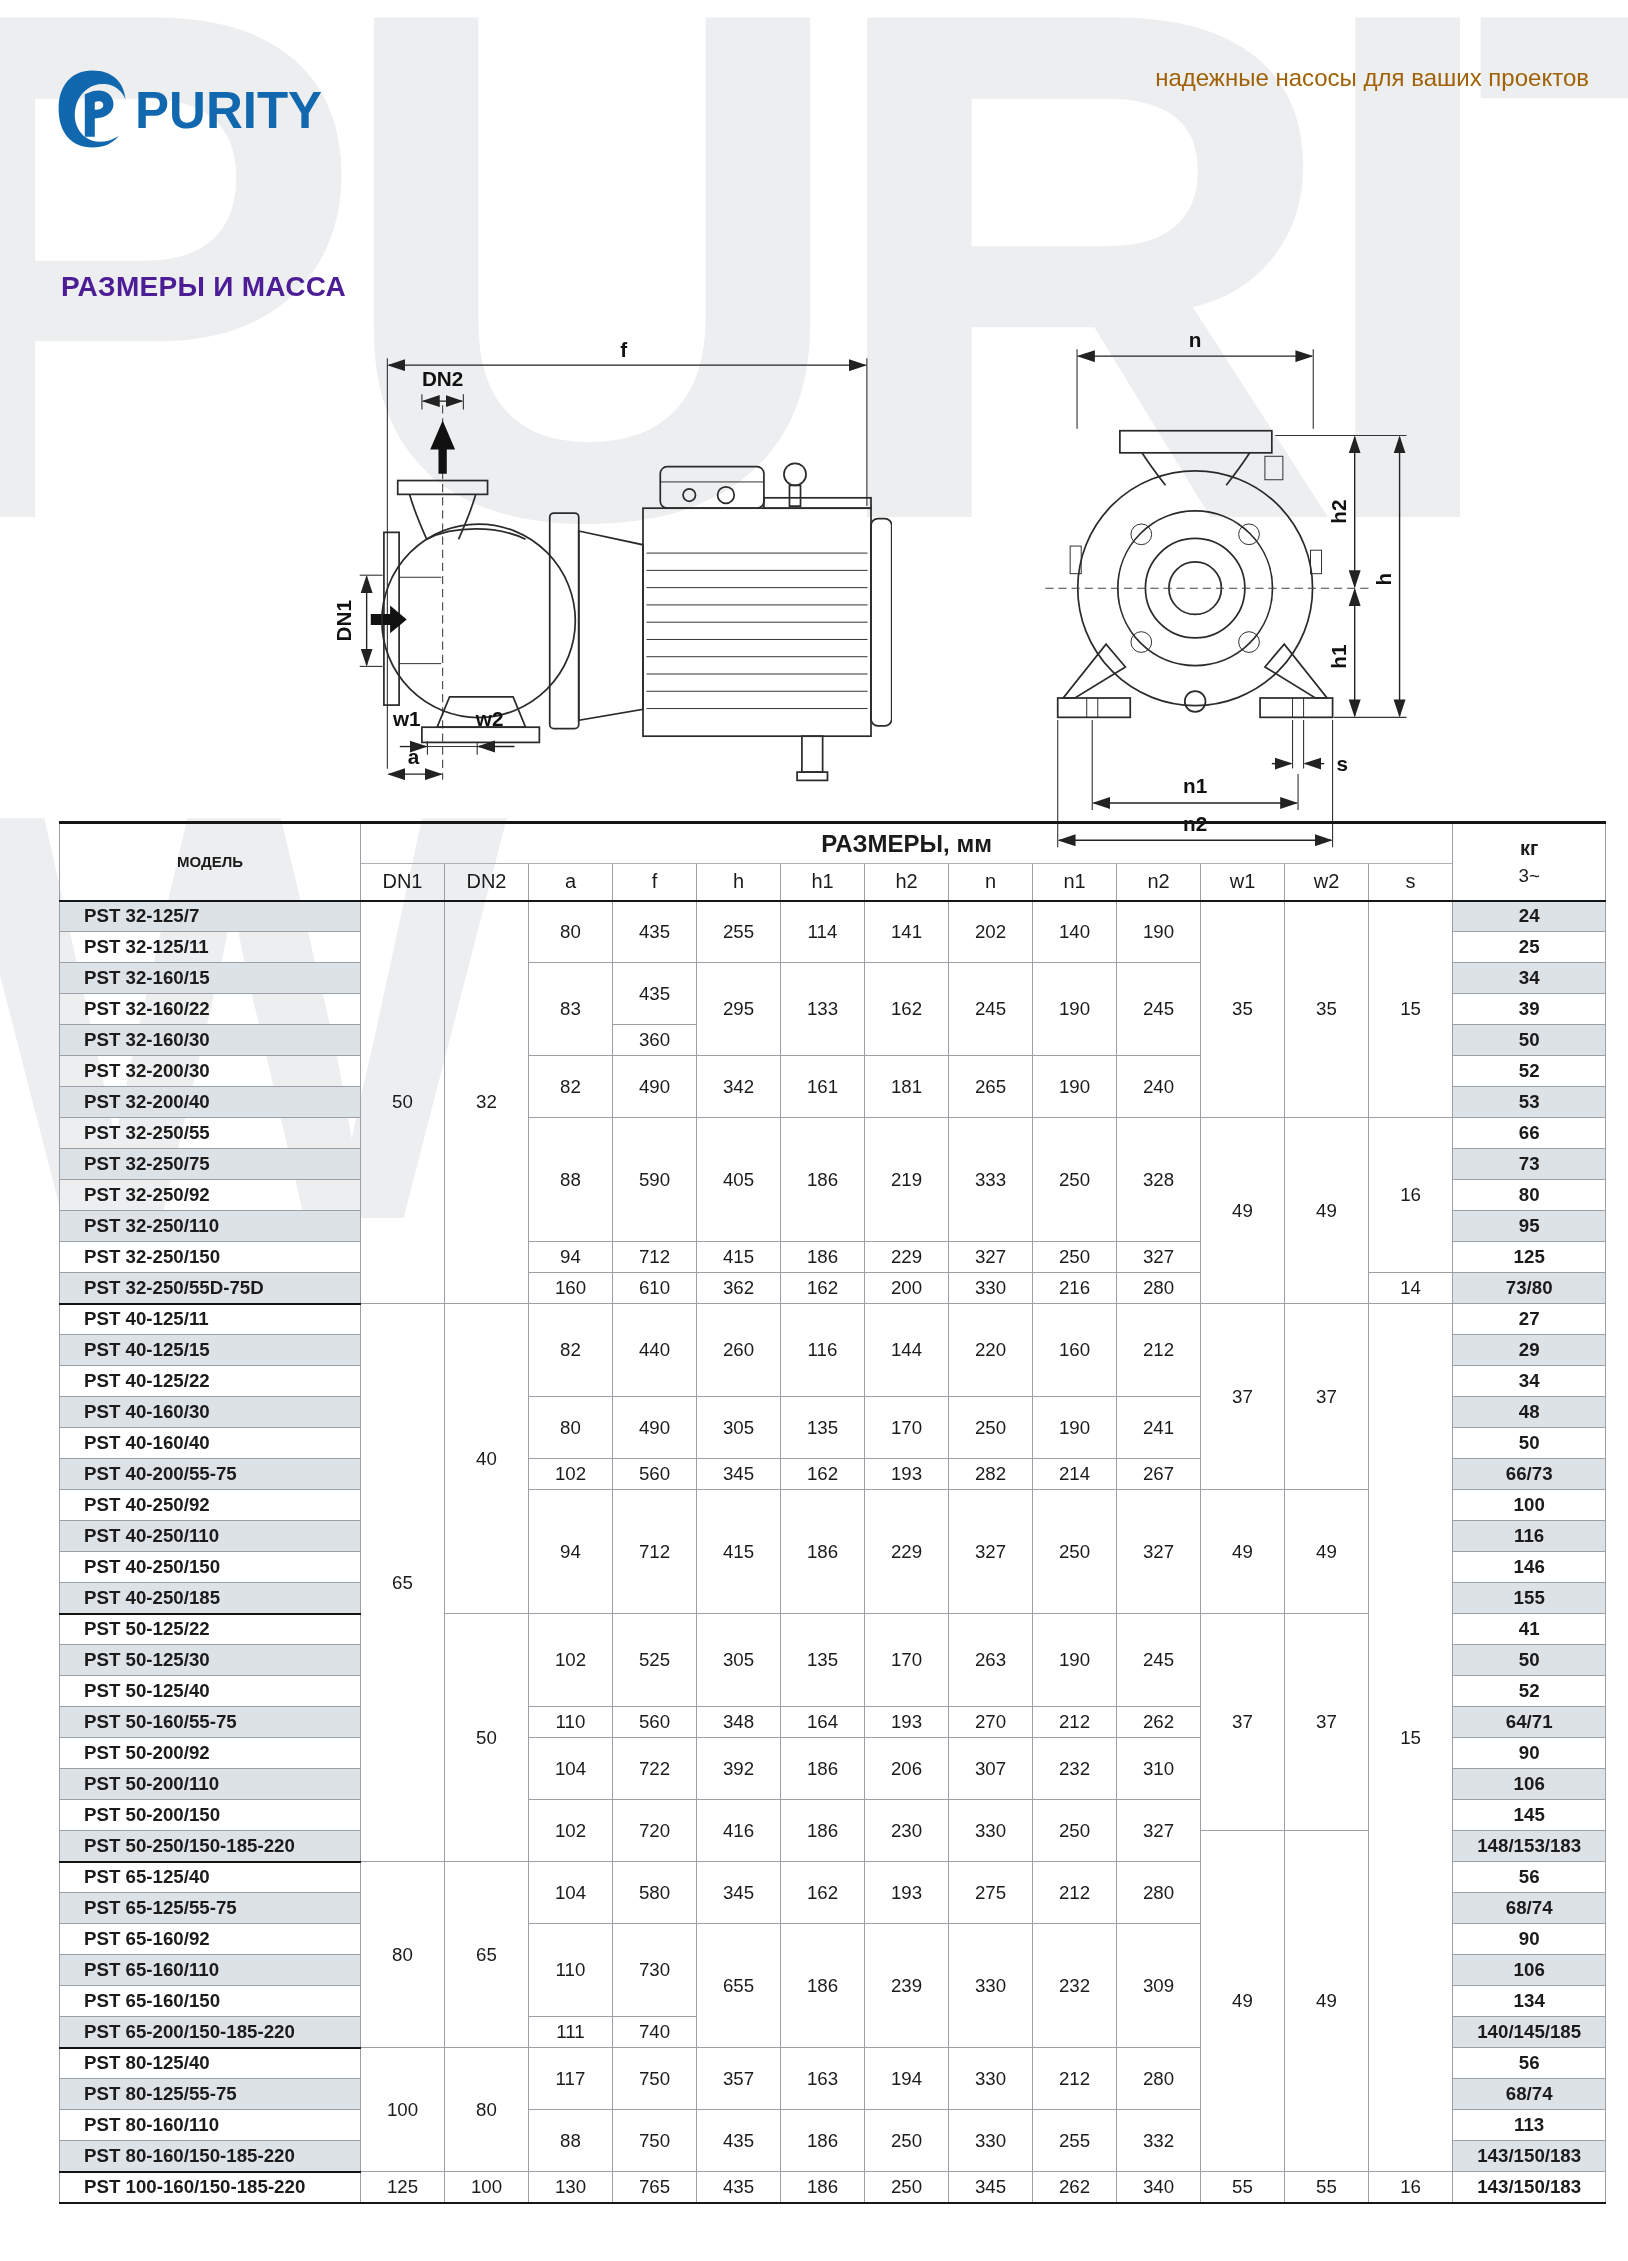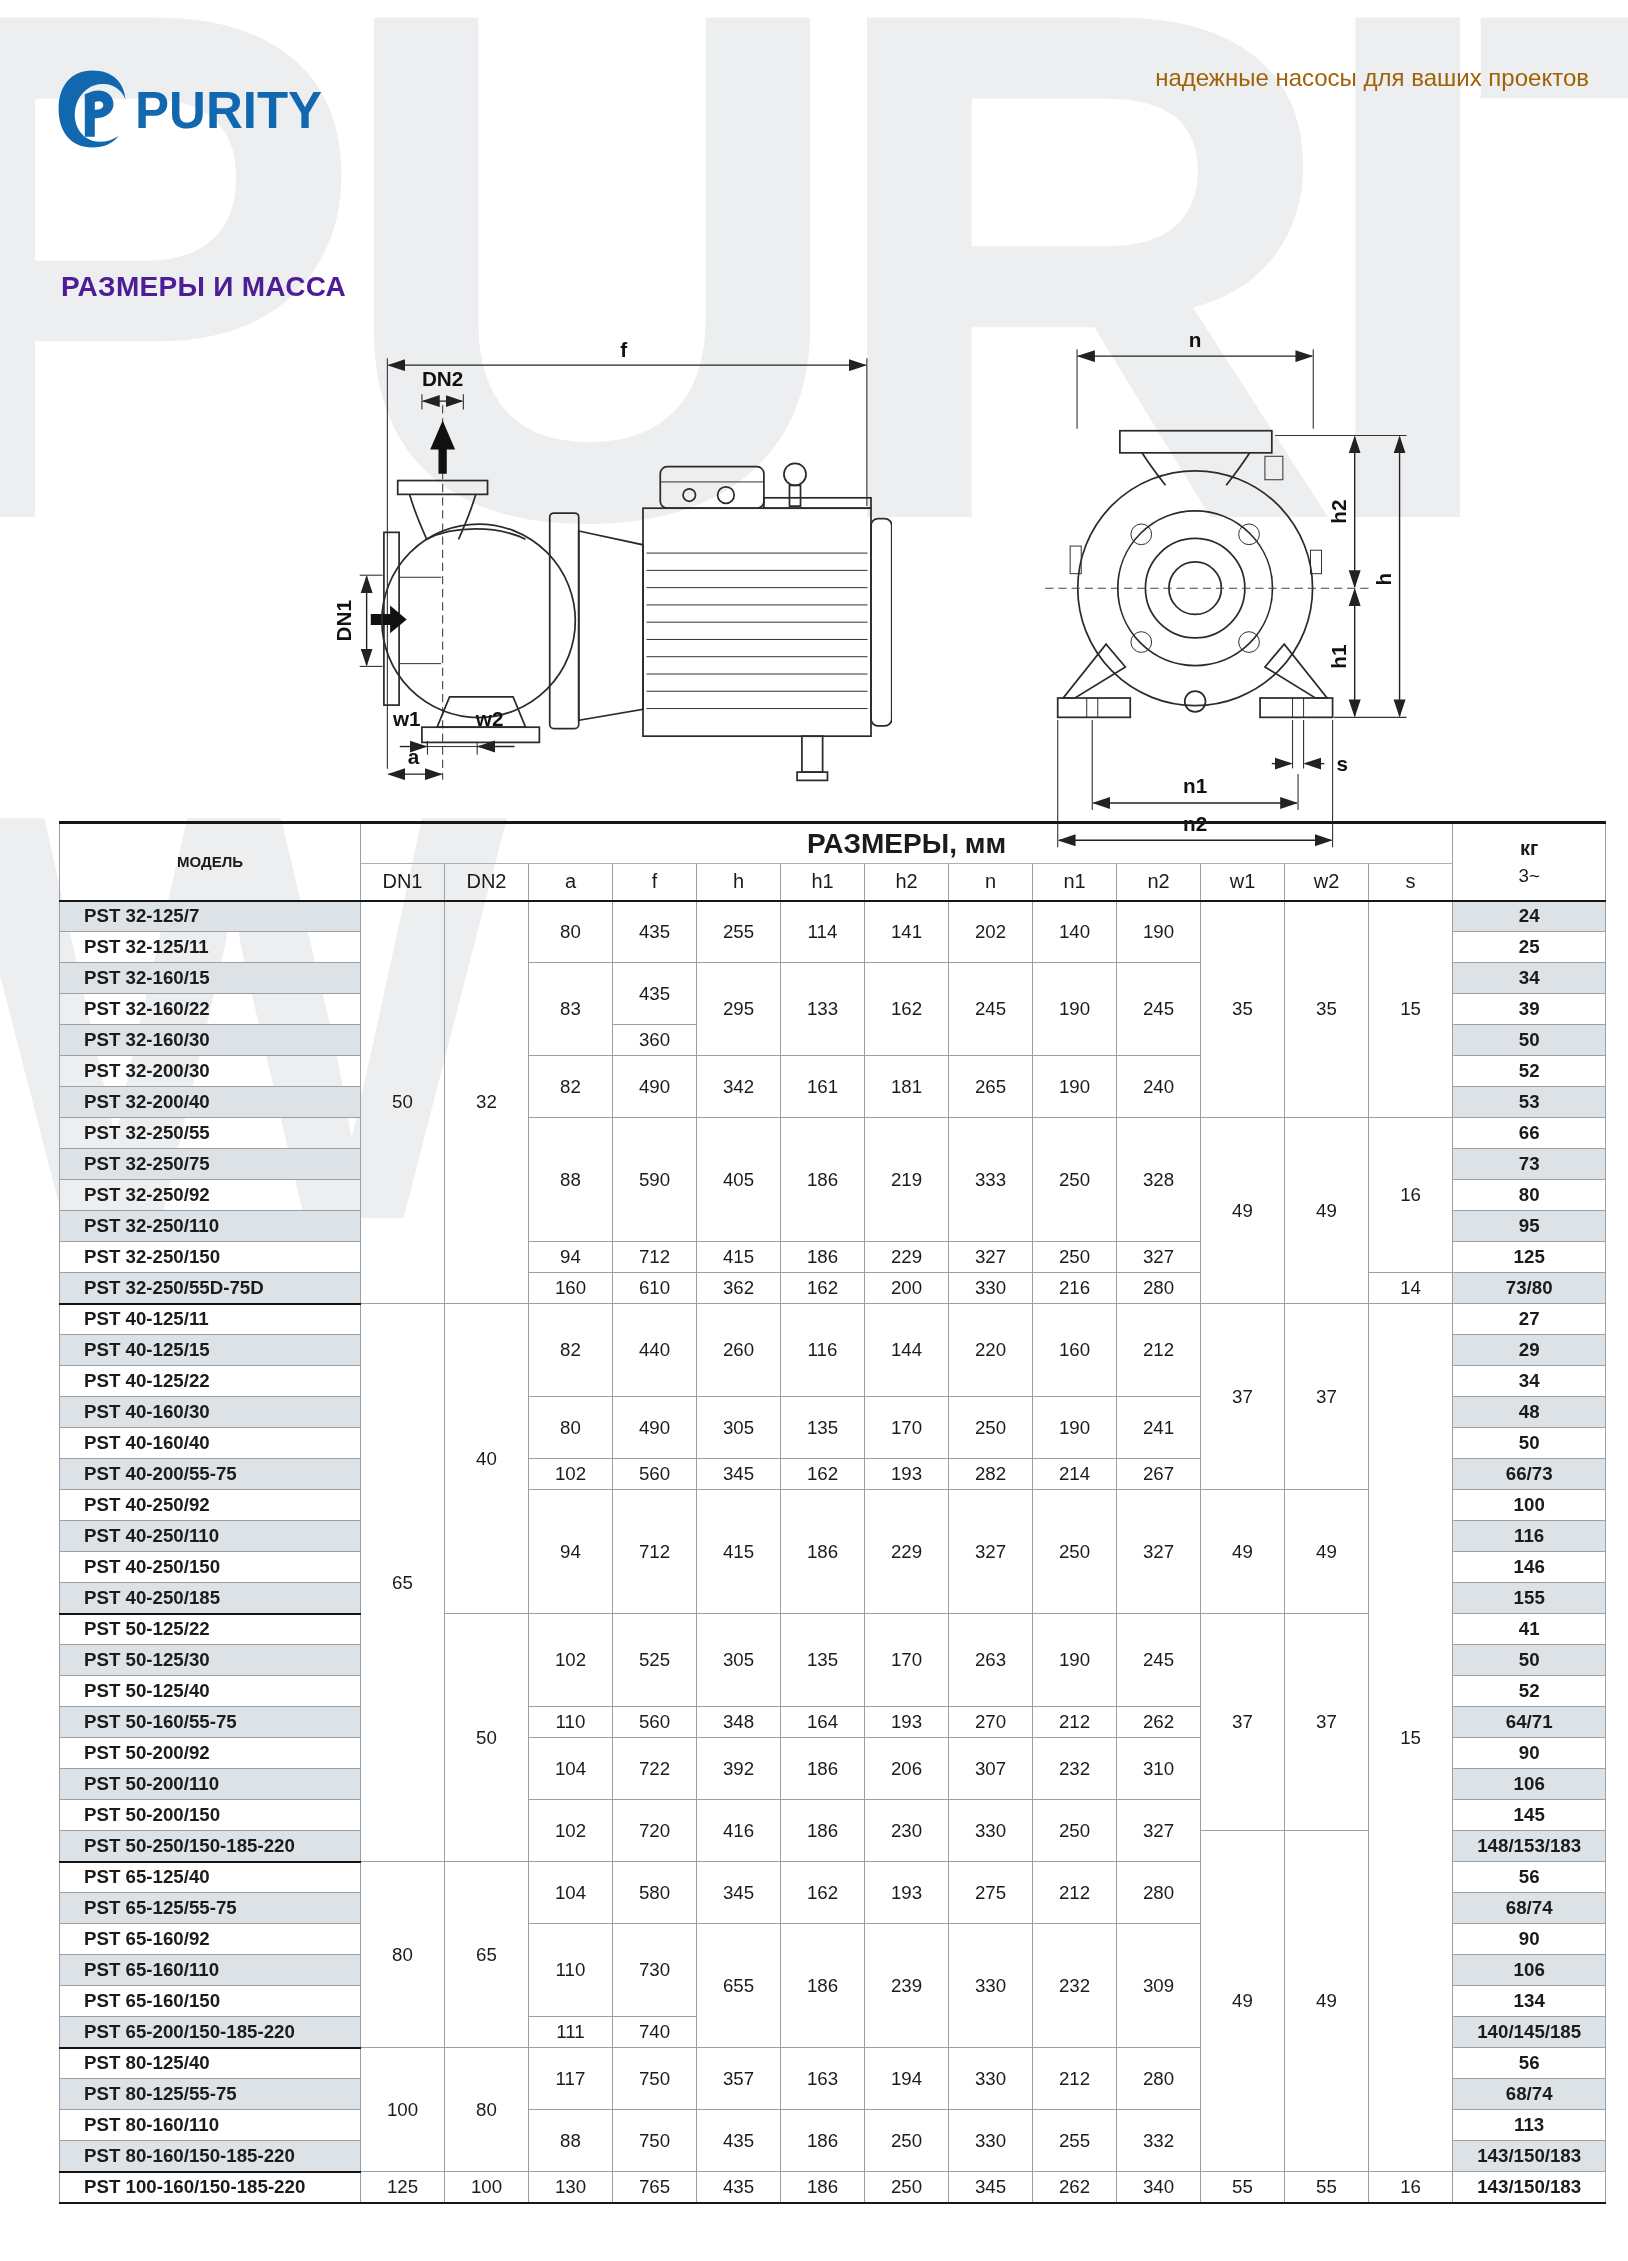--- a/index.html
+++ b/index.html
@@ -26,21 +26,21 @@
   .blk{fill:#111;stroke:none;}
   
   .tbl-wrap{left:59px;top:821px;}
   table.dim-table{border-collapse:collapse;table-layout:fixed;width:1542px;background:transparent;}
   .col-model{width:301px}.col-dim{width:84px}.col-kg{width:153px}
   .dim-table th,.dim-table td{border:0.7px solid #9aa0a5;color:#1b1b1b;padding:0;overflow:hidden;}
   table.dim-table{border:1.4px solid #161616;border-top-width:3.5px;border-bottom-width:2.8px;}
   tr.hdr1{height:41px;}
   tr.hdr2{height:37px;}
   .h-model{font-size:15px;font-weight:bold;border-bottom:2.1px solid #161616 !important;}
-  .h-sizes{font-size:28px;font-weight:bold;border-bottom:1.4px solid #aab0b5 !important;}
+  .h-sizes{font-size:24px;font-weight:bold;border-bottom:1.4px solid #aab0b5 !important;}
   .h-dim{font-size:20px;font-weight:normal;border-bottom:2.1px solid #161616 !important;}
   .h-kg{font-size:20px;border-bottom:2.1px solid #161616 !important;vertical-align:middle;}
   .h-kg .kg-t{font-weight:bold;}
   .h-kg .kg-p{font-weight:normal;font-size:18.7px;margin-top:5.5px;}
   tbody tr{height:31px;}
   td.c-model{text-align:left;padding-left:24px;font-weight:bold;font-size:18.7px;white-space:nowrap;}
   td.c-dim{text-align:center;font-size:18.7px;}
   td.c-kg{text-align:center;font-weight:bold;font-size:18.7px;}
   td.shade{background:#dde2e6;}
   td.gend{border-bottom:2.8px solid #141414 !important;}

